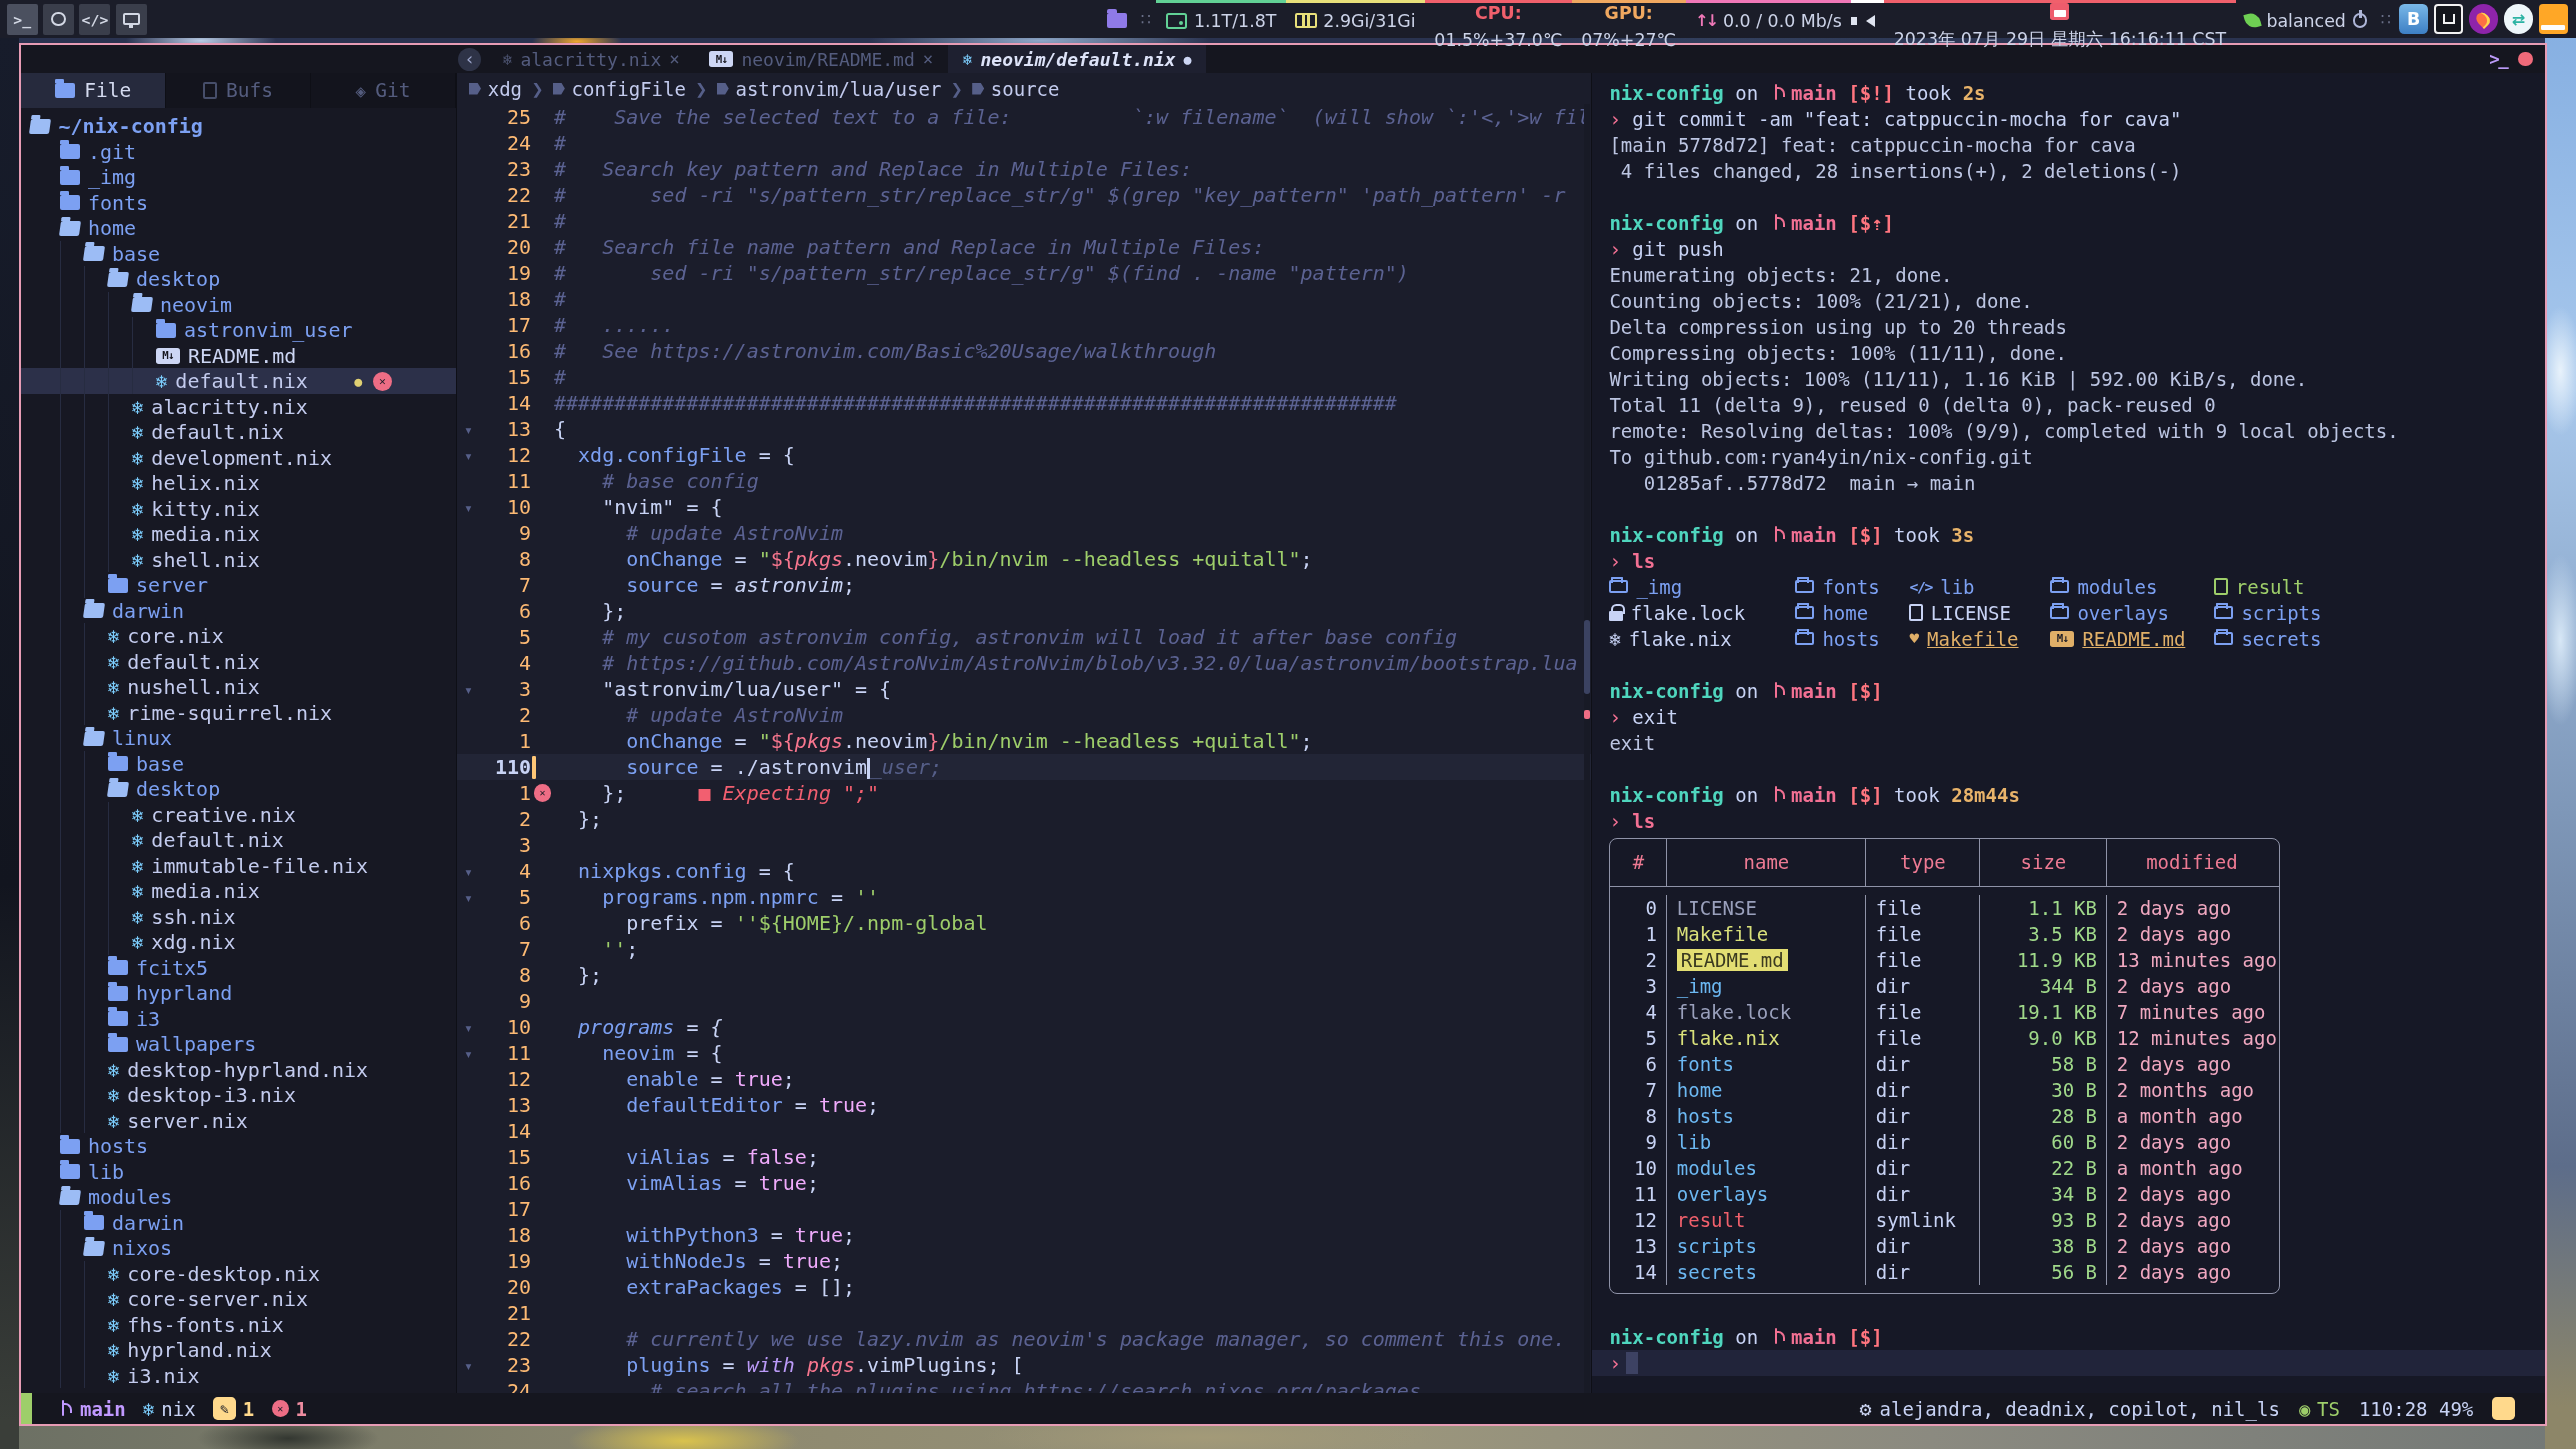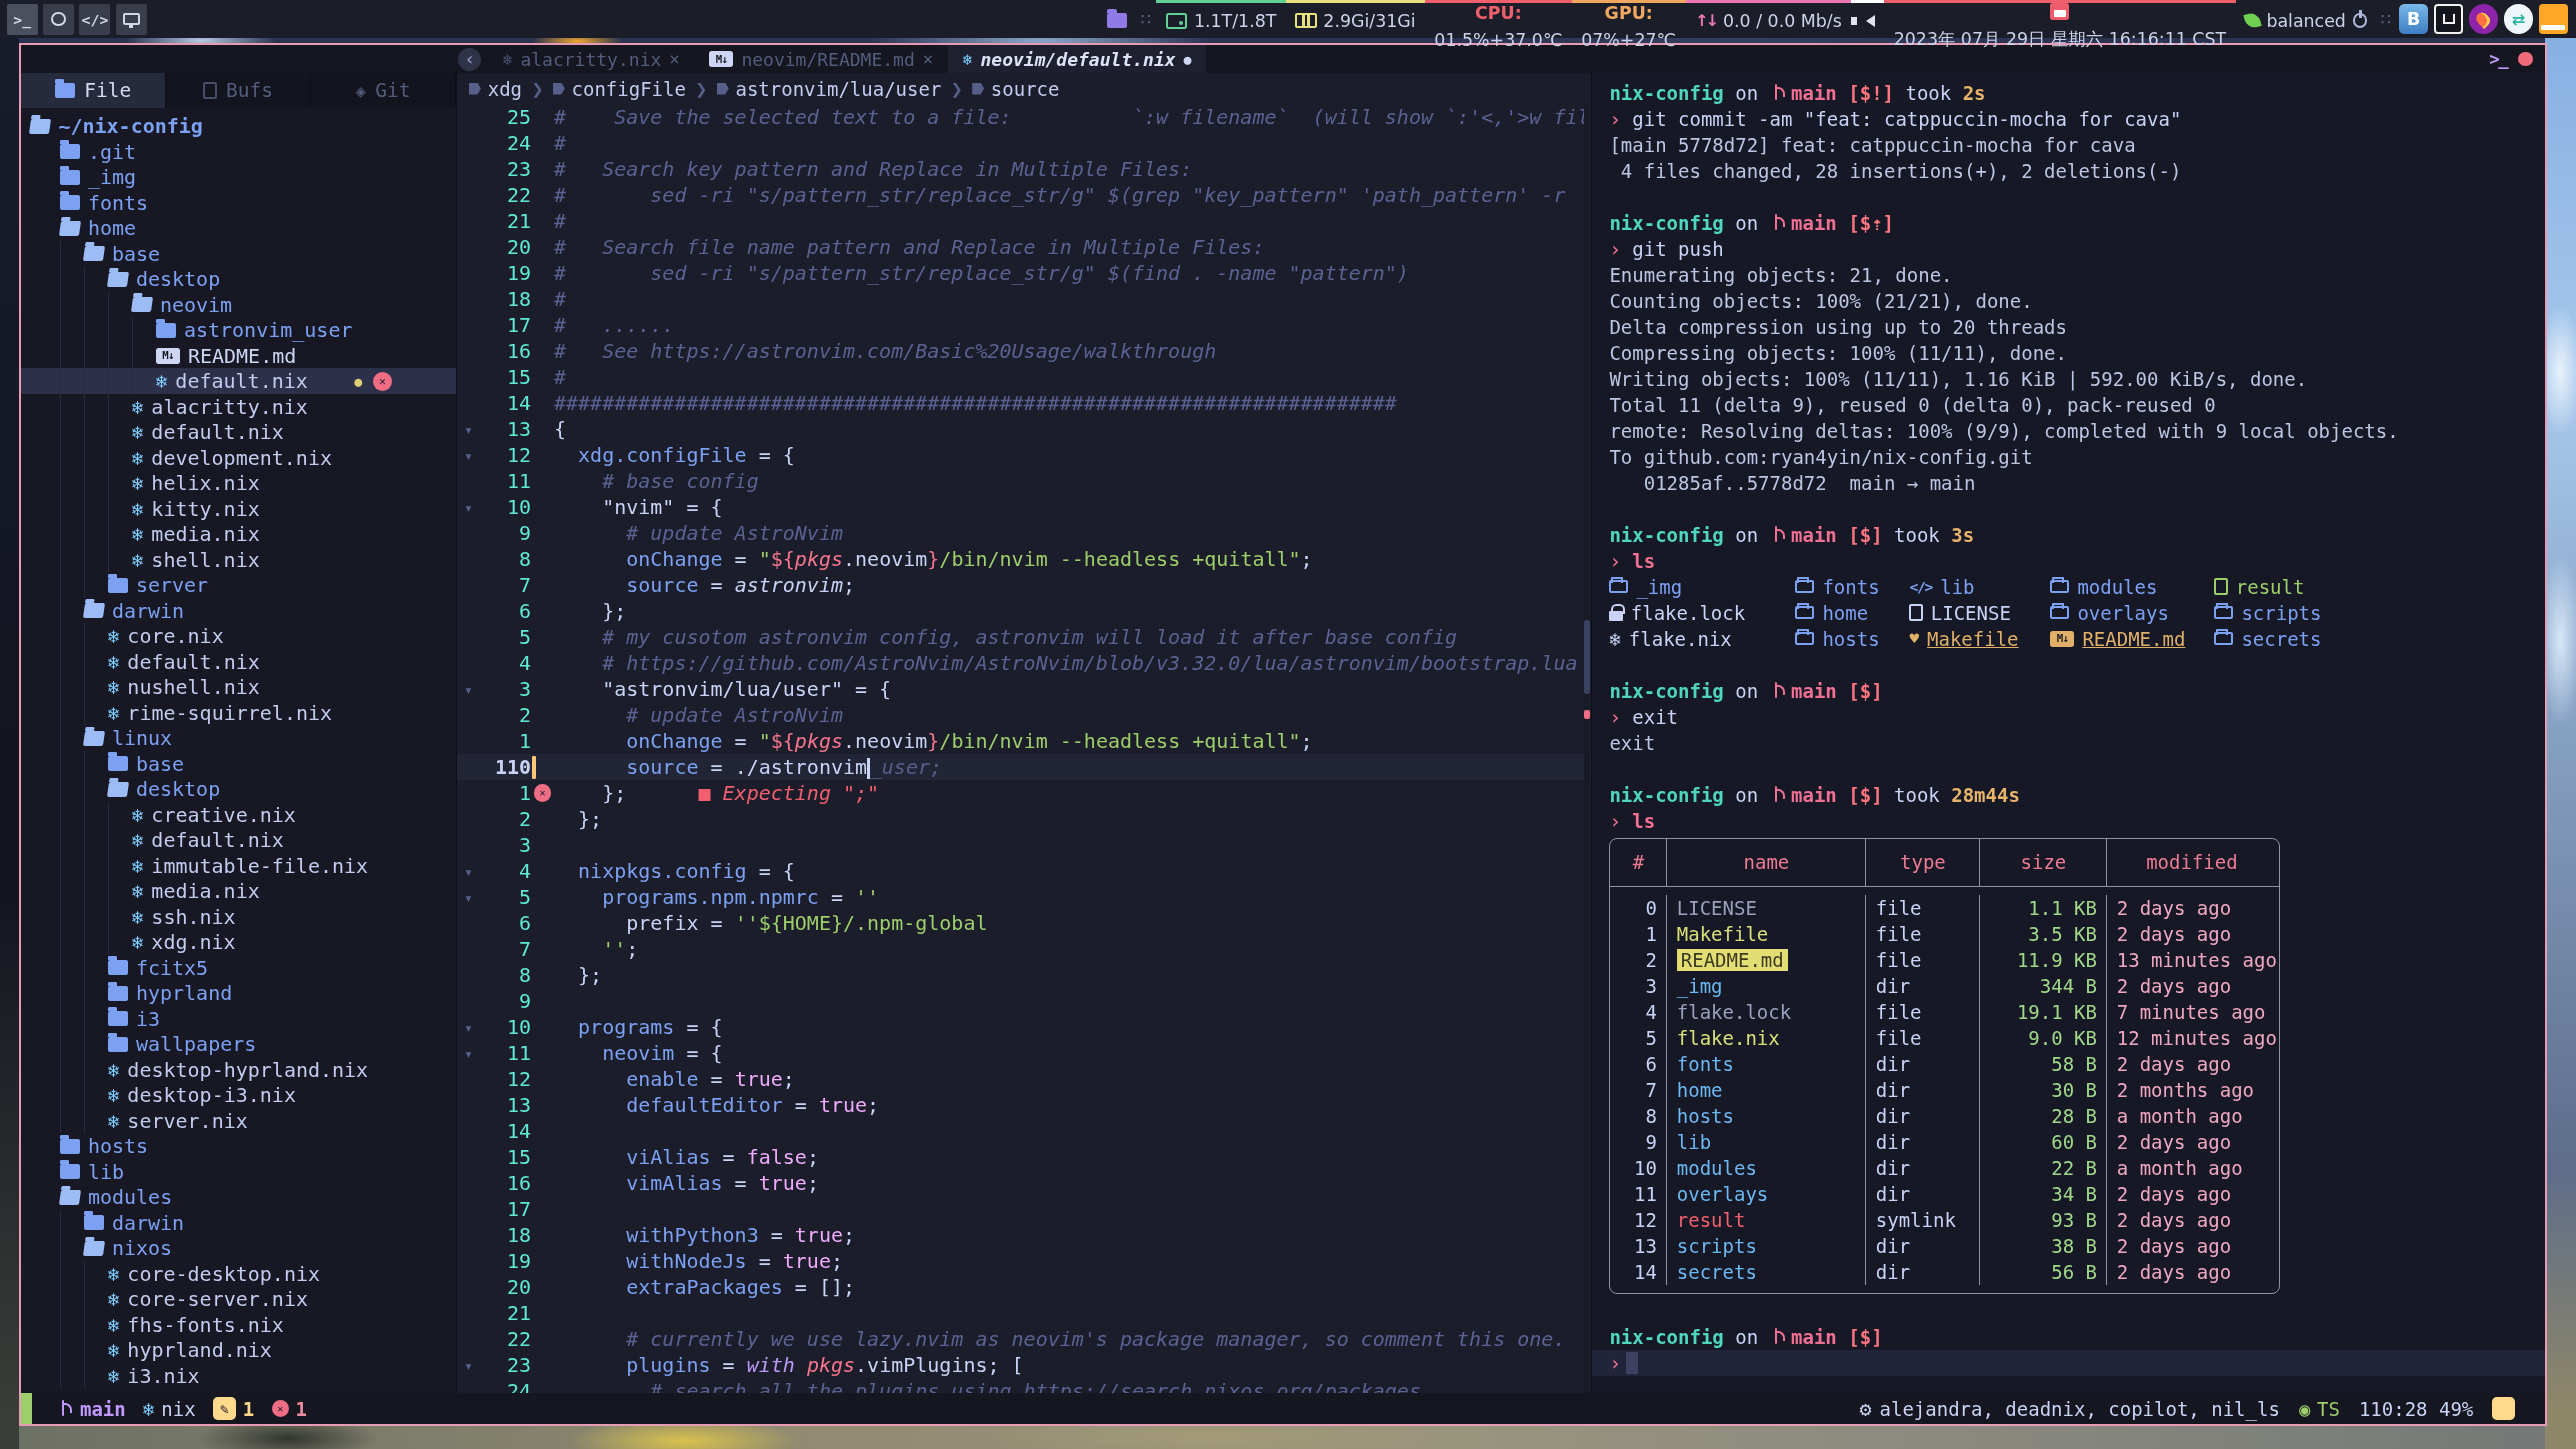--- a/index.html
+++ b/index.html
@@ -125,21 +125,21 @@
   
   .editor { flex:1; background:#1b1d2b; display:flex; flex-direction:column; position:relative; min-width:0; }
   .breadcrumb { height:31px; flex:0 0 31px; display:flex; align-items:center; gap:9.4px; padding-left:12px; font-size:19px; color:#c3cbee; }
   .bc-item { display:flex; align-items:center; gap:6.7px; }
   .ic-tag { width:12px; height:12px; background:#565f89; clip-path:polygon(0 0,70% 0,100% 50%,70% 100%,0 100%); }
   .bc-sep { color:#565f89; font-size:20px; }
   .code { flex:1; overflow:hidden; font-size:20px; position:relative; }
   .ed-line { height:26px; display:flex; align-items:center; white-space:pre; }
   .ed-line.cur { background:#222536; }
   .g-fold { width:23px; flex:0 0 23px; text-align:center; color:#565f89; font-size:14.8px; }
-  .g-num { width:51px; flex:0 0 51px; text-align:right; color:#5eead4; }
+  .g-num { width:51px; flex:0 0 51px; text-align:right; color:#fdba74; }
   .ed-line.cur .g-num { color:#c8d3f5; font-weight:bold; }
   .g-sig { width:23px; flex:0 0 23px; display:flex; align-items:center; justify-content:center; }
   .cur-bar { width:3.4px; height:23px; background:#ffc777; border-radius:1.3px; margin-right:auto; margin-left:1.3px; }
   .sig-err { width:17.4px; height:17.4px; border-radius:50%; background:#ee6d85; color:#1a1b26; font-size:10px; font-weight:bold; display:flex; align-items:center; justify-content:center; }
   .caret { display:inline-block; width:2.7px; height:21.5px; background:#c8d3f5; vertical-align:middle; }
   .tk-c { color:#5b6292; font-style:italic; } .tk-p { color:#7ca0f2; } .tk-o { color:#c8d3f5; }
   .tk-s { color:#9ece6a; } .tk-b { color:#f0abfc; } .tk-d { color:#c8d3f5; }
   .tk-v { color:#c8d3f5; font-style:italic; } .tk-pk { color:#f7768e; font-style:italic; }
   .tk-x { color:#f7768e; } .tk-k { color:#bb9af7; font-style:italic; }
   .tk-g { color:#565f89; font-style:italic; } .tk-e { color:#f25f70; font-style:italic; }
@@ -716,21 +716,21 @@
           <div class="ed-line cur"><span class="g-fold"></span><span class="g-num">110</span><span class="g-sig"><span class="cur-bar"></span></span><span style="white-space: pre;"><span class="tk-p">      source</span><span class="tk-o"> = </span><span class="tk-d">./astronvim</span><span class="caret"></span><span class="tk-g">_user;</span></span></div>
           <div class="ed-line"><span class="g-fold"></span><span class="g-num">1</span><span class="g-sig"><span class="sig-err">✕</span></span><span style="white-space: pre;"><span class="tk-d">    };</span><span class="tk-e">      ■ Expecting ";"</span></span></div>
           <div class="ed-line"><span class="g-fold"></span><span class="g-num">2</span><span class="g-sig"></span><span style="white-space: pre;"><span class="tk-d">  };</span></span></div>
           <div class="ed-line"><span class="g-fold"></span><span class="g-num">3</span><span class="g-sig"></span><span style="white-space: pre;"></span></div>
           <div class="ed-line"><span class="g-fold">▾</span><span class="g-num">4</span><span class="g-sig"></span><span style="white-space: pre;"><span class="tk-p">  nixpkgs.config</span><span class="tk-o"> = </span><span class="tk-d">{</span></span></div>
           <div class="ed-line"><span class="g-fold">▾</span><span class="g-num">5</span><span class="g-sig"></span><span style="white-space: pre;"><span class="tk-p">    programs.npm.npmrc</span><span class="tk-o"> = </span><span class="tk-s">''</span></span></div>
           <div class="ed-line"><span class="g-fold"></span><span class="g-num">6</span><span class="g-sig"></span><span style="white-space: pre;"><span class="tk-d">      prefix</span><span class="tk-o"> = </span><span class="tk-s">''${HOME}/.npm-global</span></span></div>
           <div class="ed-line"><span class="g-fold"></span><span class="g-num">7</span><span class="g-sig"></span><span style="white-space: pre;"><span class="tk-s">    ''</span><span class="tk-d">;</span></span></div>
           <div class="ed-line"><span class="g-fold"></span><span class="g-num">8</span><span class="g-sig"></span><span style="white-space: pre;"><span class="tk-d">  };</span></span></div>
           <div class="ed-line"><span class="g-fold"></span><span class="g-num">9</span><span class="g-sig"></span><span style="white-space: pre;"></span></div>
-          <div class="ed-line"><span class="g-fold">▾</span><span class="g-num">10</span><span class="g-sig"></span><span style="white-space: pre;"><span class="tk-p">  programs</span><span class="tk-o"> = </span><span class="tk-d">{</span></span></div>
+          <div class="ed-line"><span class="g-fold">▾</span><span class="g-num">10</span><span class="g-sig"></span><span style="white-space: pre; font-style: italic;"><span class="tk-p">  programs</span><span class="tk-o"> = </span><span class="tk-d">{</span></span></div>
           <div class="ed-line"><span class="g-fold">▾</span><span class="g-num">11</span><span class="g-sig"></span><span style="white-space: pre;"><span class="tk-p">    neovim</span><span class="tk-o"> = </span><span class="tk-d">{</span></span></div>
           <div class="ed-line"><span class="g-fold"></span><span class="g-num">12</span><span class="g-sig"></span><span style="white-space: pre;"><span class="tk-p">      enable</span><span class="tk-o"> = </span><span class="tk-b">true</span><span class="tk-d">;</span></span></div>
           <div class="ed-line"><span class="g-fold"></span><span class="g-num">13</span><span class="g-sig"></span><span style="white-space: pre;"><span class="tk-p">      defaultEditor</span><span class="tk-o"> = </span><span class="tk-b">true</span><span class="tk-d">;</span></span></div>
           <div class="ed-line"><span class="g-fold"></span><span class="g-num">14</span><span class="g-sig"></span><span style="white-space: pre;"></span></div>
           <div class="ed-line"><span class="g-fold"></span><span class="g-num">15</span><span class="g-sig"></span><span style="white-space: pre;"><span class="tk-p">      viAlias</span><span class="tk-o"> = </span><span class="tk-b">false</span><span class="tk-d">;</span></span></div>
           <div class="ed-line"><span class="g-fold"></span><span class="g-num">16</span><span class="g-sig"></span><span style="white-space: pre;"><span class="tk-p">      vimAlias</span><span class="tk-o"> = </span><span class="tk-b">true</span><span class="tk-d">;</span></span></div>
           <div class="ed-line"><span class="g-fold"></span><span class="g-num">17</span><span class="g-sig"></span><span style="white-space: pre;"></span></div>
           <div class="ed-line"><span class="g-fold"></span><span class="g-num">18</span><span class="g-sig"></span><span style="white-space: pre;"><span class="tk-p">      withPython3</span><span class="tk-o"> = </span><span class="tk-b">true</span><span class="tk-d">;</span></span></div>
           <div class="ed-line"><span class="g-fold"></span><span class="g-num">19</span><span class="g-sig"></span><span style="white-space: pre;"><span class="tk-p">      withNodeJs</span><span class="tk-o"> = </span><span class="tk-b">true</span><span class="tk-d">;</span></span></div>
           <div class="ed-line"><span class="g-fold"></span><span class="g-num">20</span><span class="g-sig"></span><span style="white-space: pre;"><span class="tk-p">      extraPackages</span><span class="tk-o"> = </span><span class="tk-d">[];</span></span></div>

